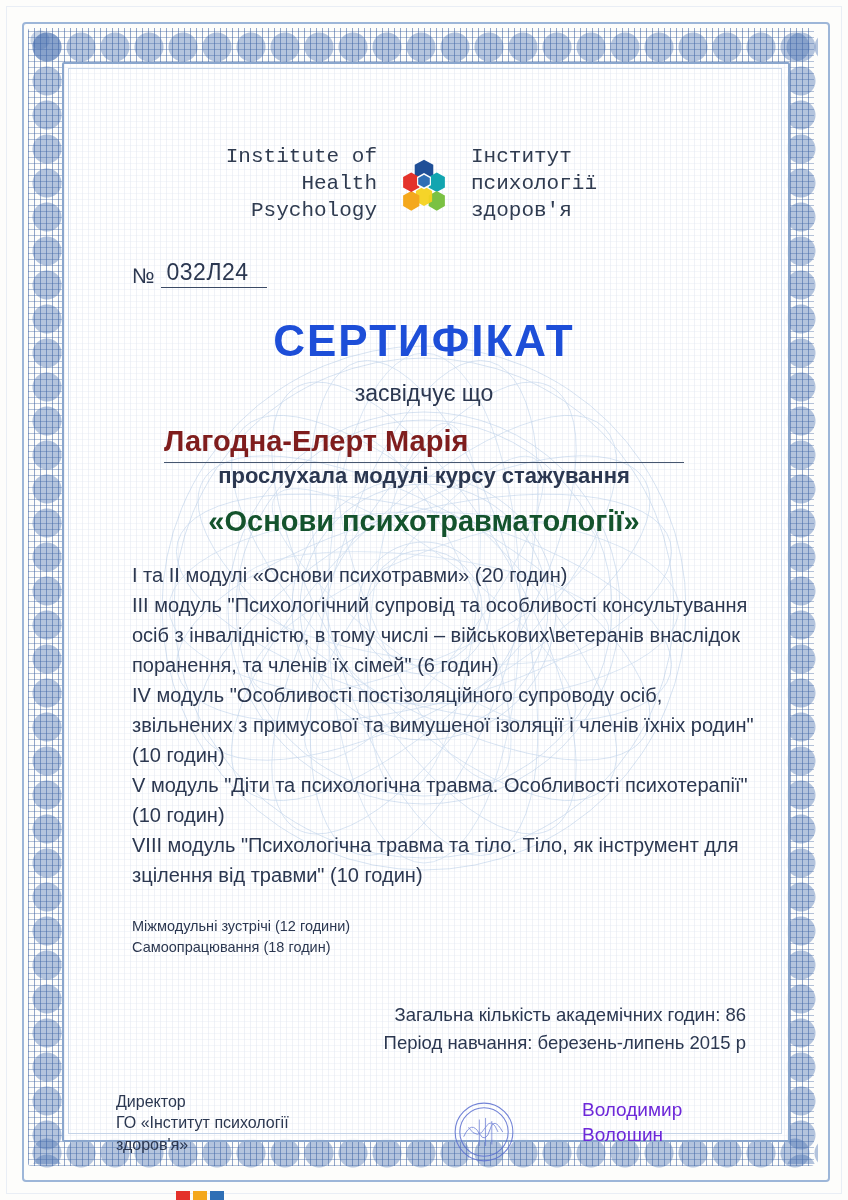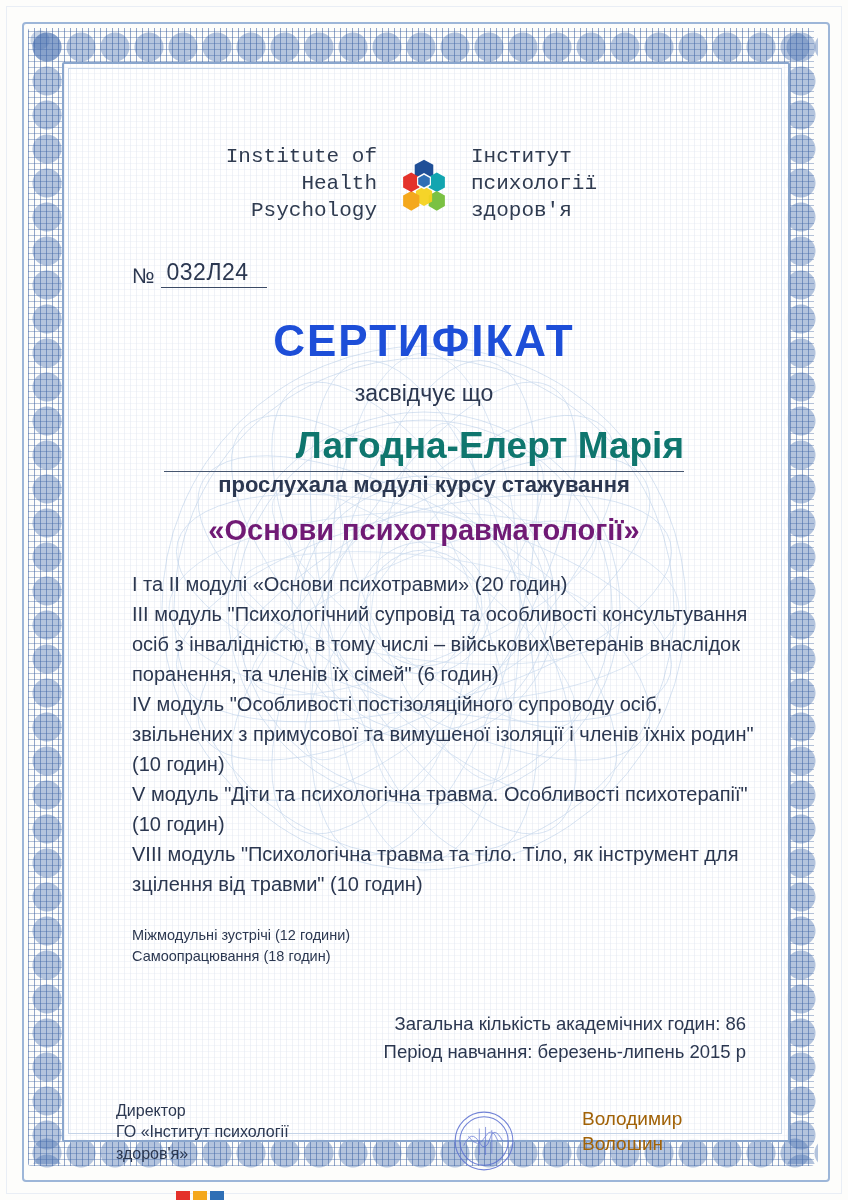--- a/index.html
+++ b/index.html
@@ -173,41 +173,41 @@
   .subtitle {
     margin-top: 14px;
     text-align: center;
     font-size: 23px;
     color: #2b3750;
   }
 
   .recipient {
     margin: 18px auto 0;
     width: 520px;
-    text-align: right;
-    font-size: 37px;
+    text-align: left;
+    font-size: 29px;
     font-weight: bold;
-    color: #0f766e;
+    color: #7f1d1d;
     padding-bottom: 4px;
     border-bottom: 1.6px solid #46566f;
   }
 
   .line-course-pre {
     text-align: center;
     font-size: 22px;
     font-weight: bold;
     color: #2b3750;
   }
 
   .course-name {
     margin-top: 16px;
     text-align: center;
     font-size: 29px;
     font-weight: bold;
-    color: #701a75;
+    color: #14532d;
   }
 
   .modules {
     margin: 22px 6px 0 48px;
     font-size: 20px;
     line-height: 1.5;
     color: #2b3750;
   }
   .modules p { margin: 0; }
 
@@ -242,21 +242,21 @@
     width: 270px;
   }
   .stamp {
     width: 78px; height: 78px;
     margin-top: 2px;
     flex: 0 0 auto;
   }
   .signer {
     font-size: 19px;
     line-height: 1.35;
-    color: #a16207;
+    color: #6d28d9;
     text-align: left;
     width: 170px;
     margin-top: 6px;
   }
 
   
   .print-marks {
     position: absolute;
     left: 176px;
     bottom: 0;

